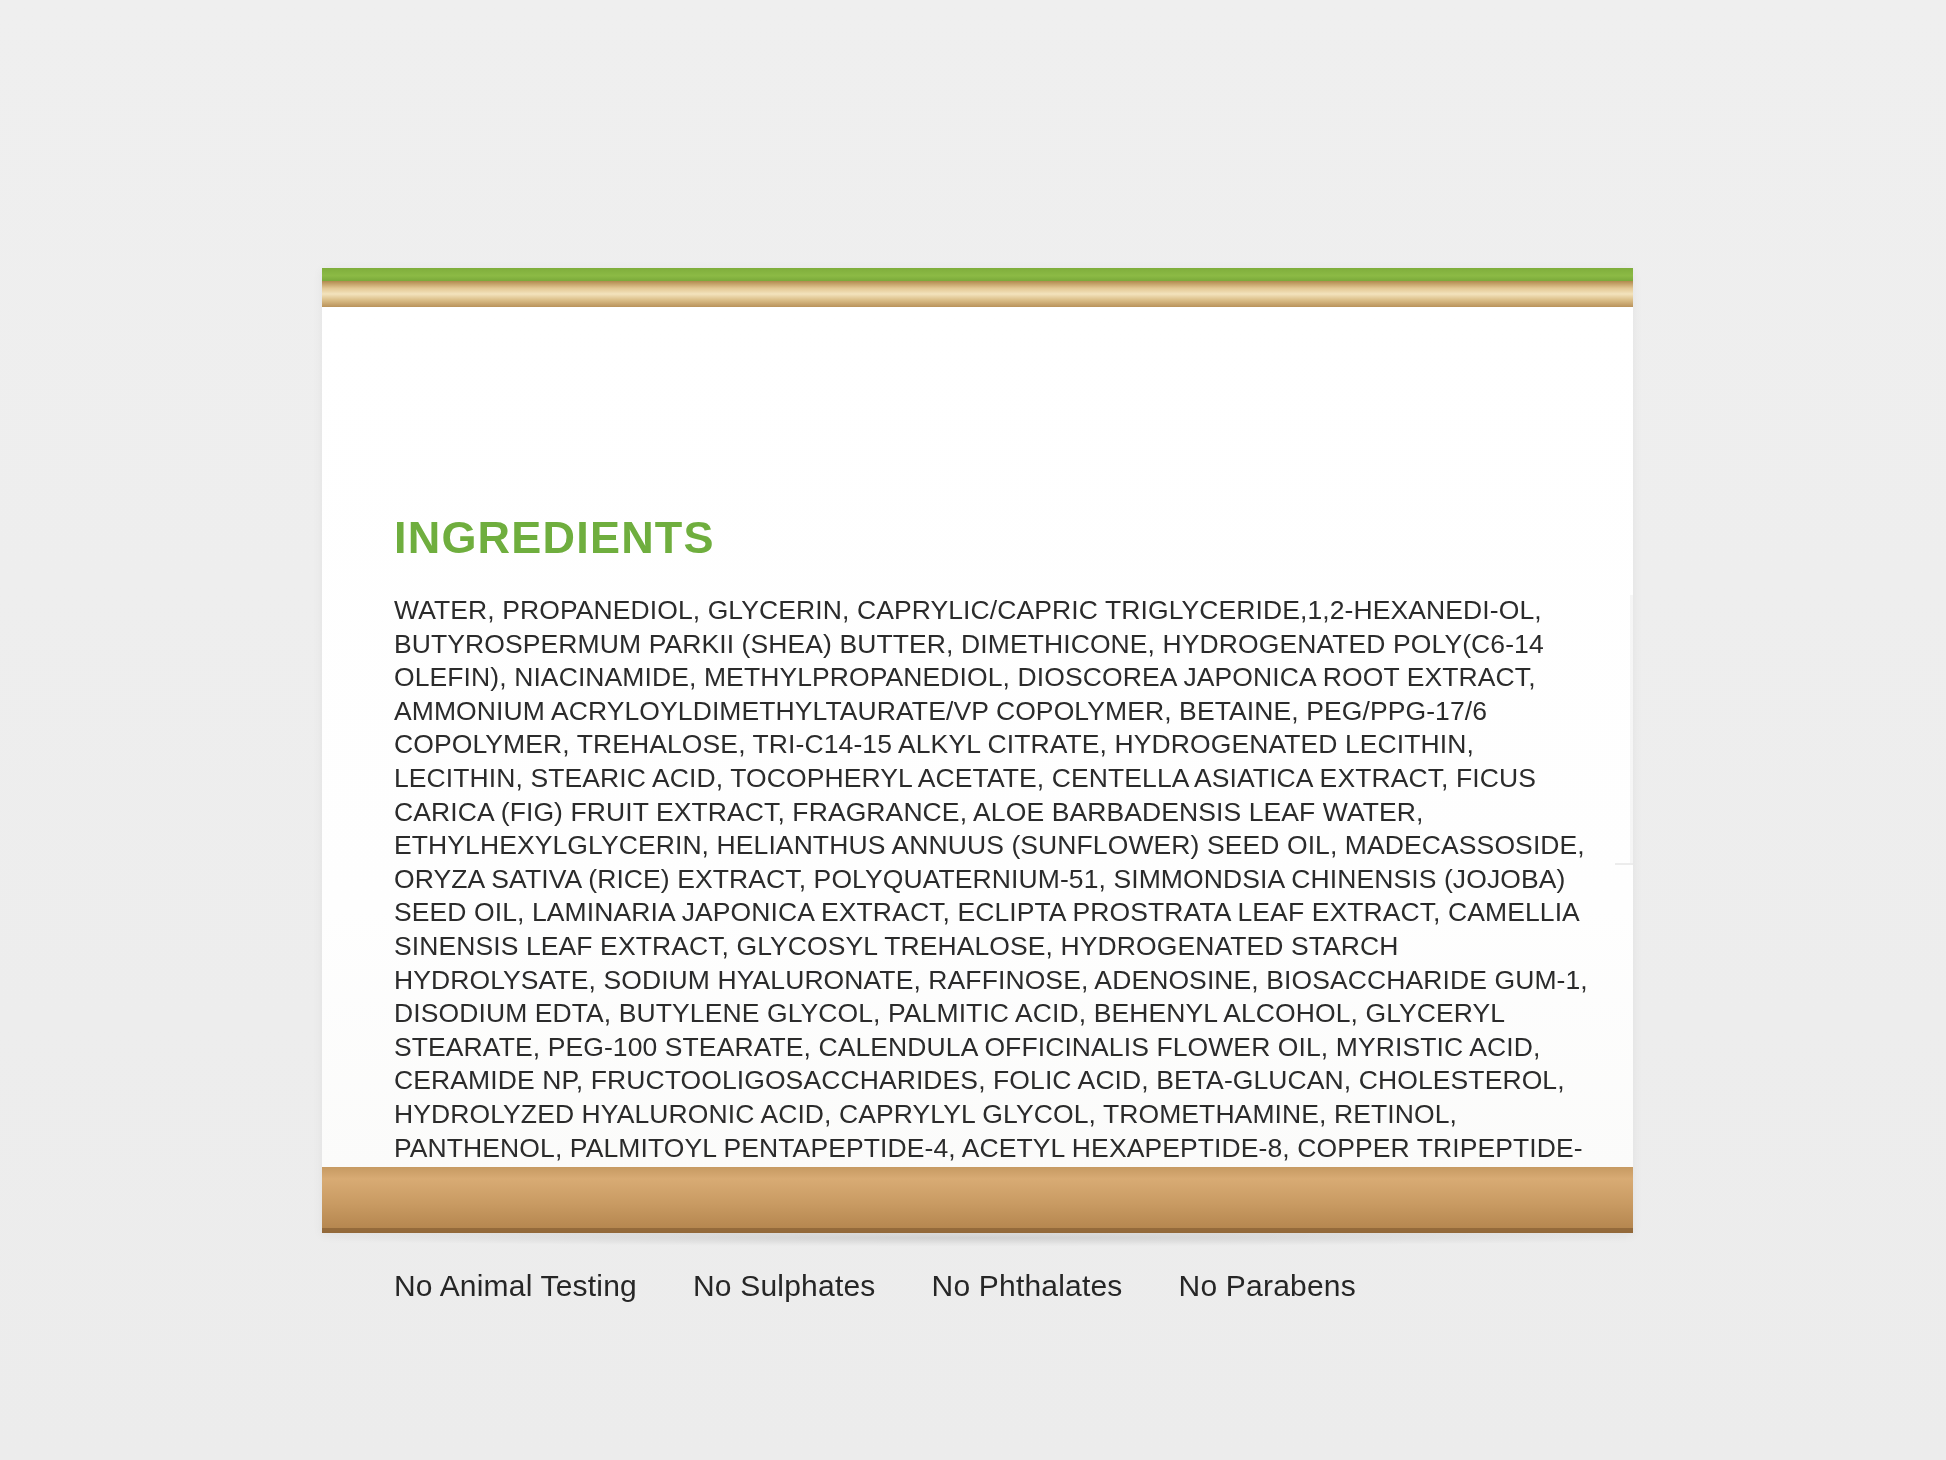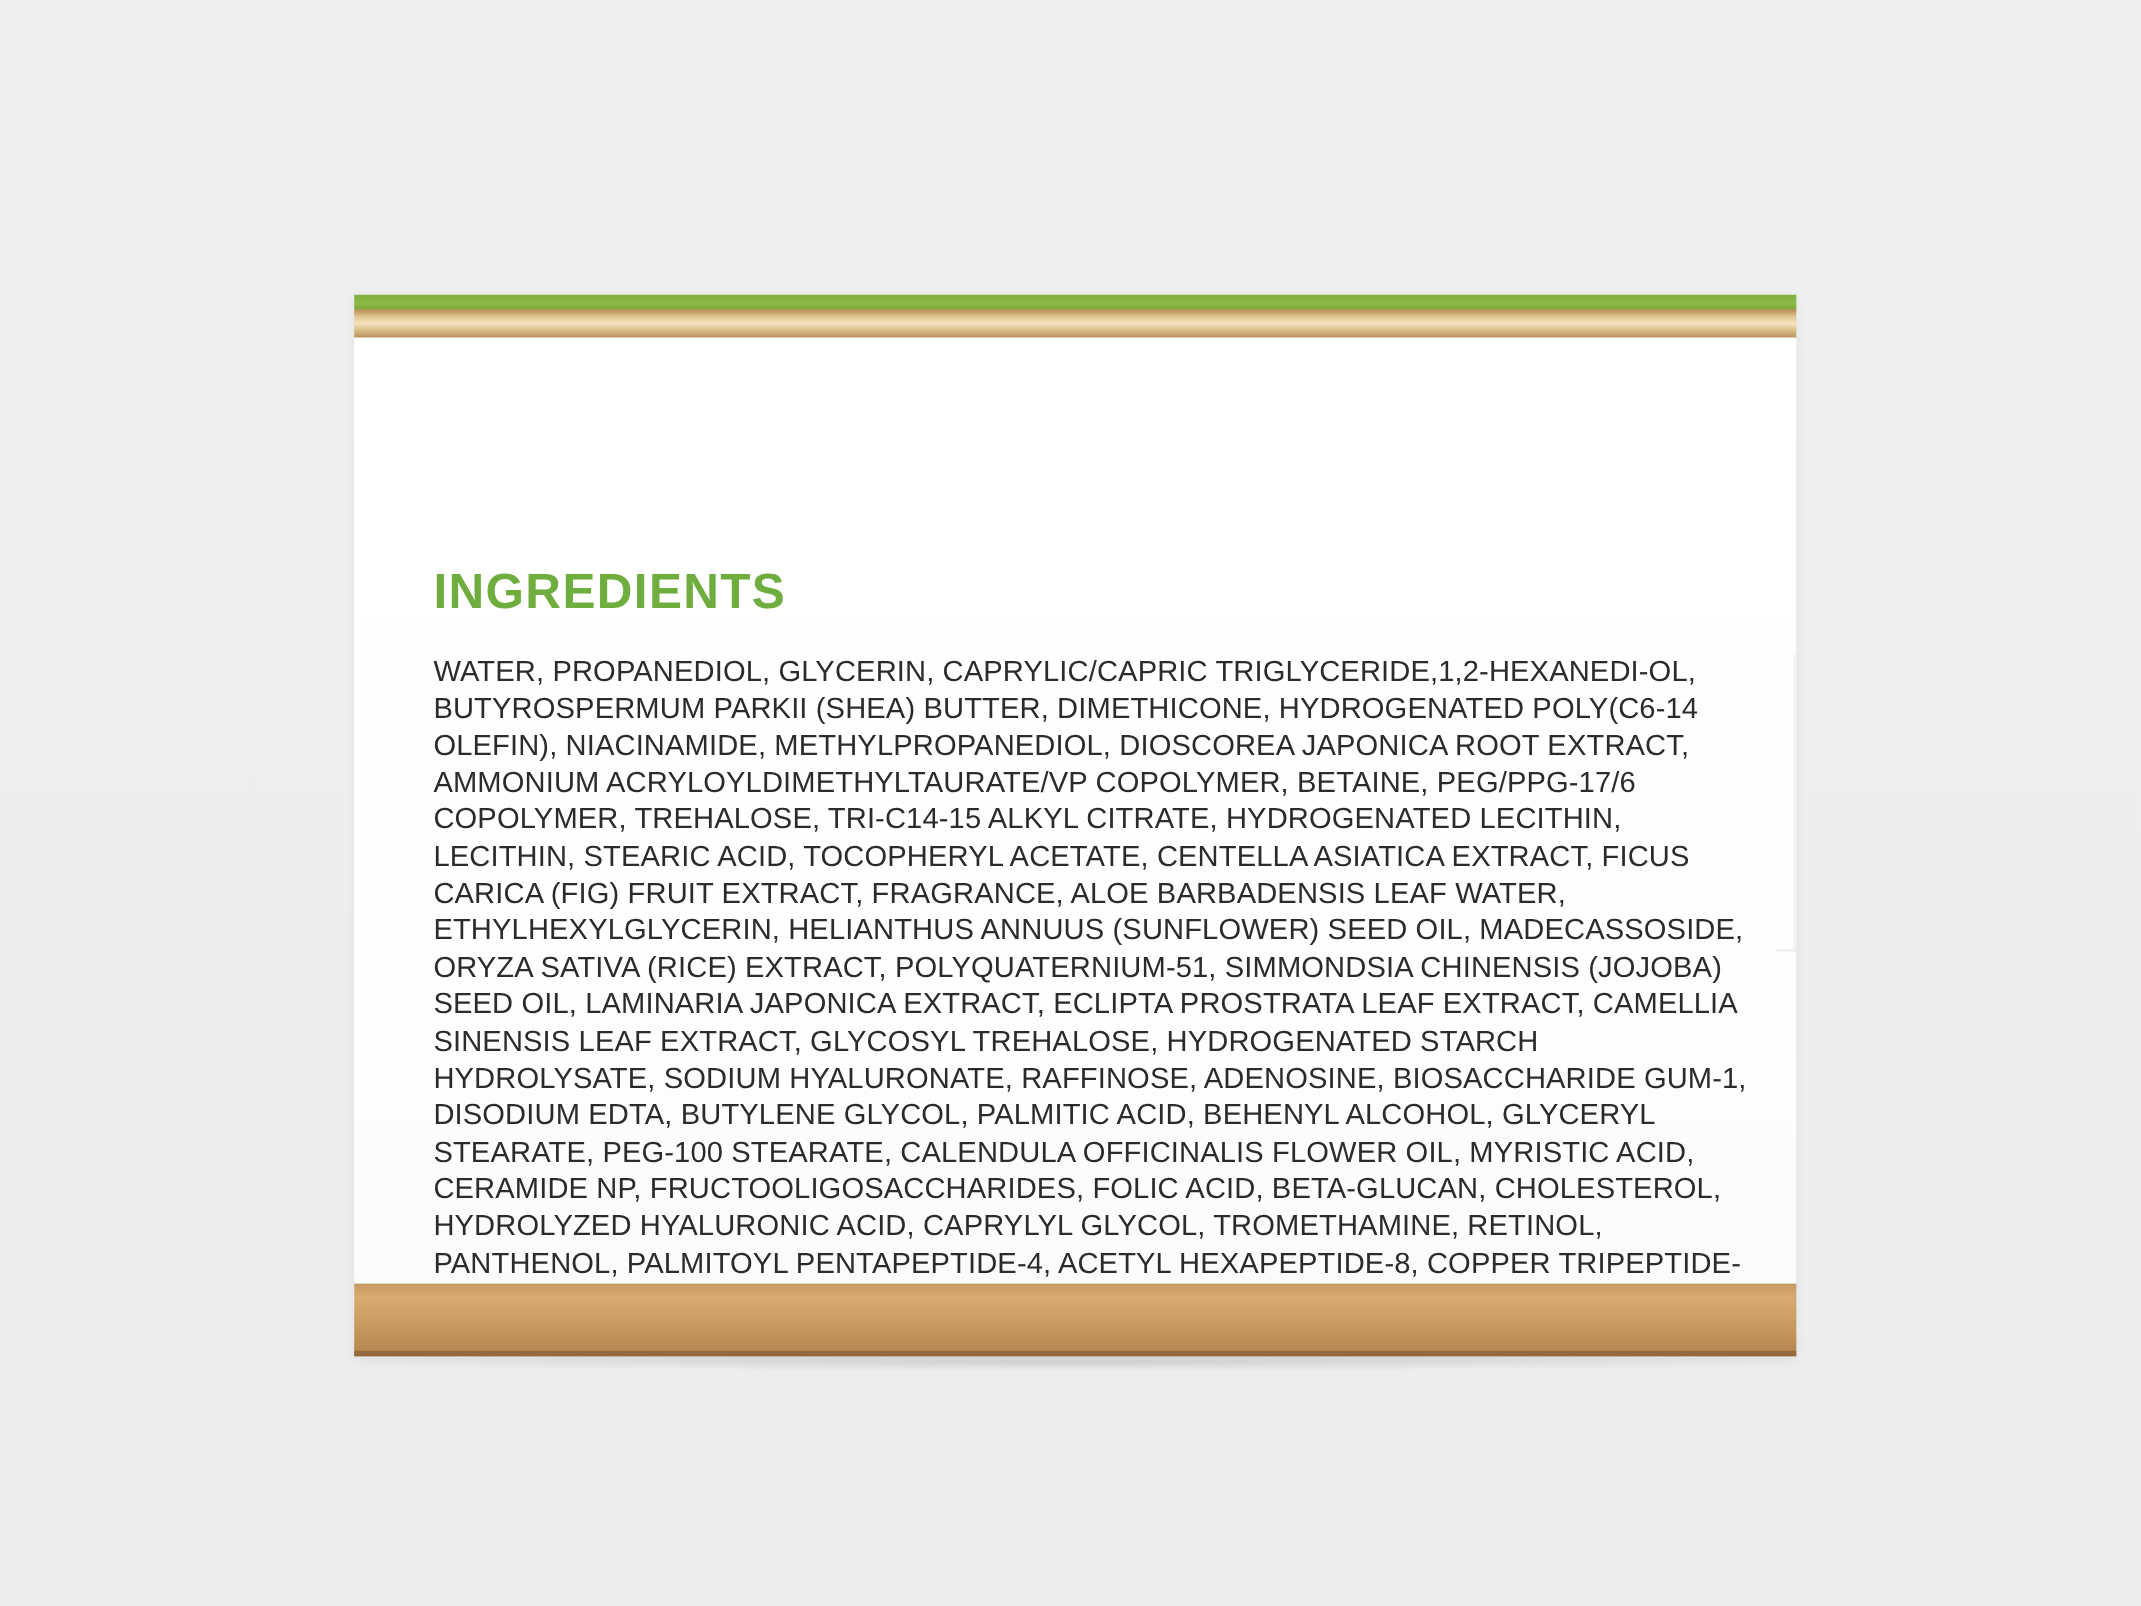--- a/index.html
+++ b/index.html
@@ -168,17 +168,23 @@
     <div class="face">
       <div class="crease-b"></div>
       <div class="crease-a"></div>
     </div>
 
     <div class="content">
       <div class="heading">INGREDIENTS</div>
 
       <div class="ingredients">WATER, PROPANEDIOL, GLYCERIN, CAPRYLIC/CAPRIC TRIGLYCERIDE,1,2-HEXANEDI-OL, BUTYROSPERMUM PARKII (SHEA) BUTTER, DIMETHICONE, HYDROGENATED POLY(C6-14 OLEFIN), NIACINAMIDE, METHYLPROPANEDIOL, DIOSCOREA JAPONICA ROOT EXTRACT, AMMONIUM ACRYLOYLDIMETHYLTAURATE/VP COPOLYMER, BETAINE, PEG/PPG-17/6 COPOLYMER, TREHALOSE, TRI-C14-15 ALKYL CITRATE, HYDROGENATED LECITHIN, LECITHIN, STEARIC ACID, TOCOPHERYL ACETATE, CENTELLA ASIATICA EXTRACT, FICUS CARICA (FIG) FRUIT EXTRACT, FRAGRANCE, ALOE BARBADENSIS LEAF WATER, ETHYLHEXYLGLYCERIN, HELIANTHUS ANNUUS (SUNFLOWER) SEED OIL, MADECASSOSIDE, ORYZA SATIVA (RICE) EXTRACT, POLYQUATERNIUM-51, SIMMONDSIA CHINENSIS (JOJOBA) SEED OIL, LAMINARIA JAPONICA EXTRACT, ECLIPTA PROSTRATA LEAF EXTRACT, CAMELLIA SINENSIS LEAF EXTRACT, GLYCOSYL TREHALOSE, HYDROGENATED STARCH HYDROLYSATE, SODIUM HYALURONATE, RAFFINOSE, ADENOSINE, BIOSACCHARIDE GUM-1, DISODIUM EDTA, BUTYLENE GLYCOL, PALMITIC ACID, BEHENYL ALCOHOL, GLYCERYL STEARATE, PEG-100 STEARATE, CALENDULA OFFICINALIS FLOWER OIL, MYRISTIC ACID, CERAMIDE NP, FRUCTOOLIGOSACCHARIDES, FOLIC ACID, BETA-GLUCAN, CHOLESTEROL, HYDROLYZED HYALURONIC ACID, CAPRYLYL GLYCOL, TROMETHAMINE, RETINOL, PANTHENOL, PALMITOYL PENTAPEPTIDE-4, ACETYL HEXAPEPTIDE-8, COPPER TRIPEPTIDE-1, HEXAPEPTIDE-9, NONAPEPTIDE-1, PALMITOYL TETRAPEPTIDE-7, PALMITOYL TRIPEPTIDE-1, TRIPEPTIDE-1</div>
 
+      <div class="claims">
+        <div class="claim">No Animal Testing</div>
+        <div class="claim">No Sulphates</div>
+        <div class="claim">No Phthalates</div>
+        <div class="claim">No Parabens</div>
+      </div>
     </div>
 
     <div class="edge-gold-bottom"></div>
   </div>
 </div>
 
 </body></html>

